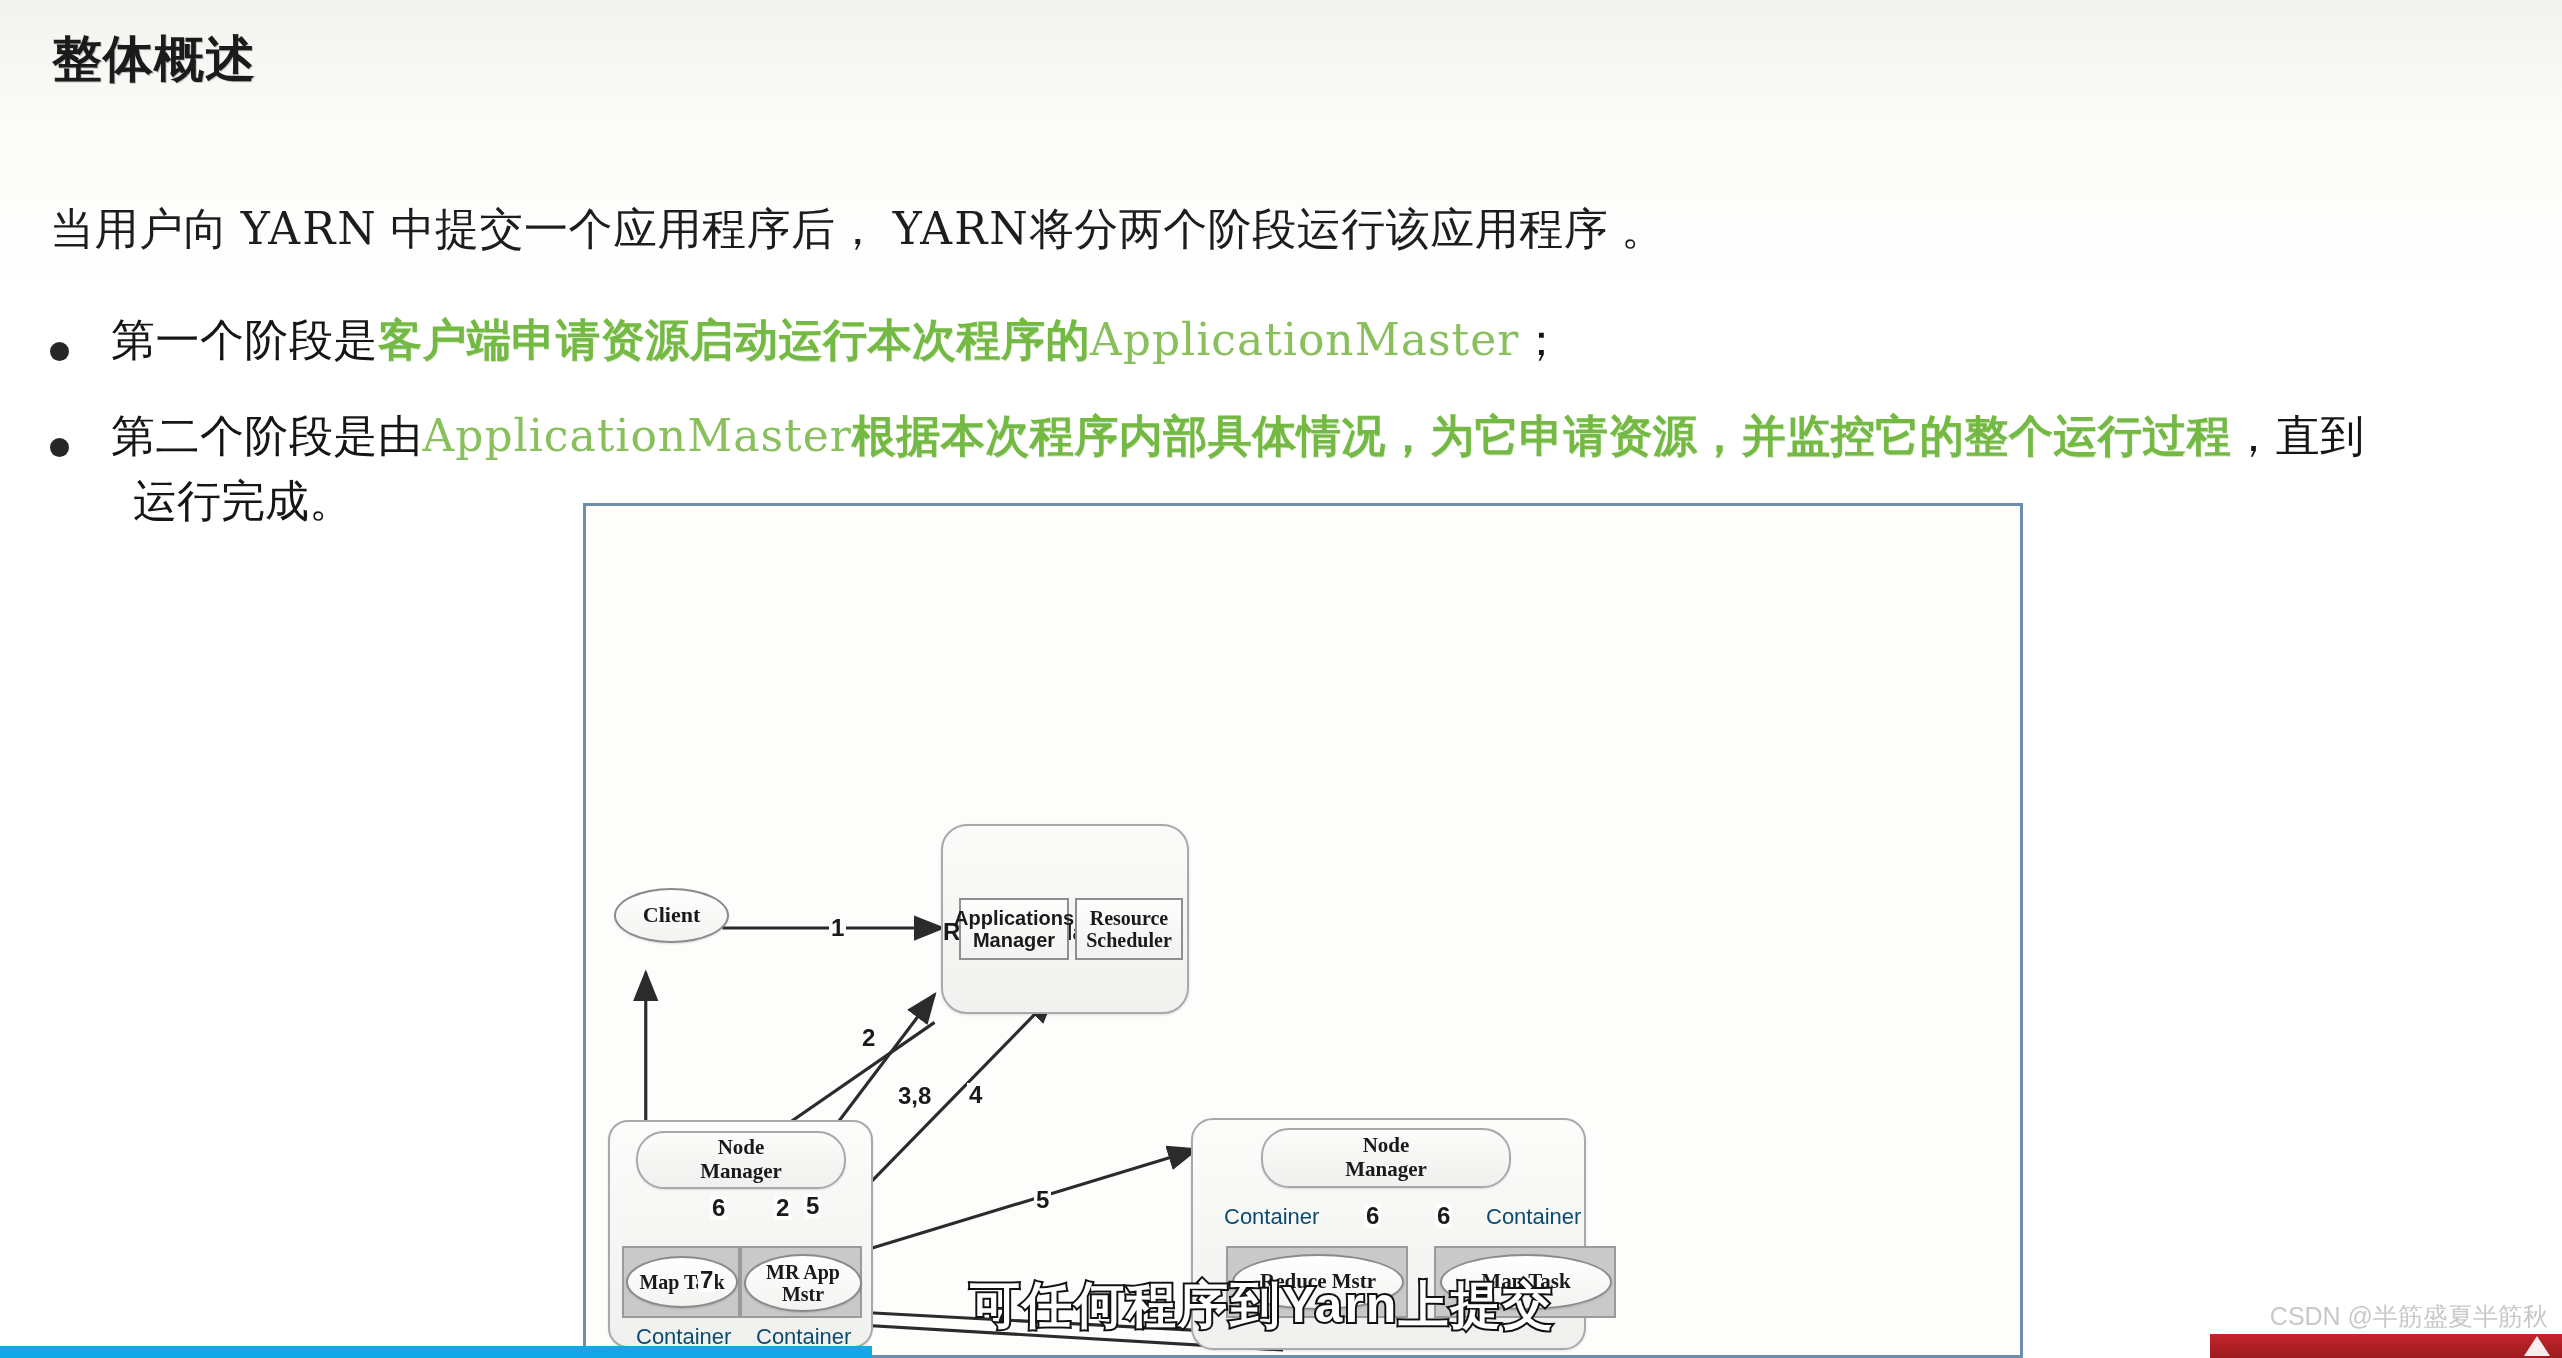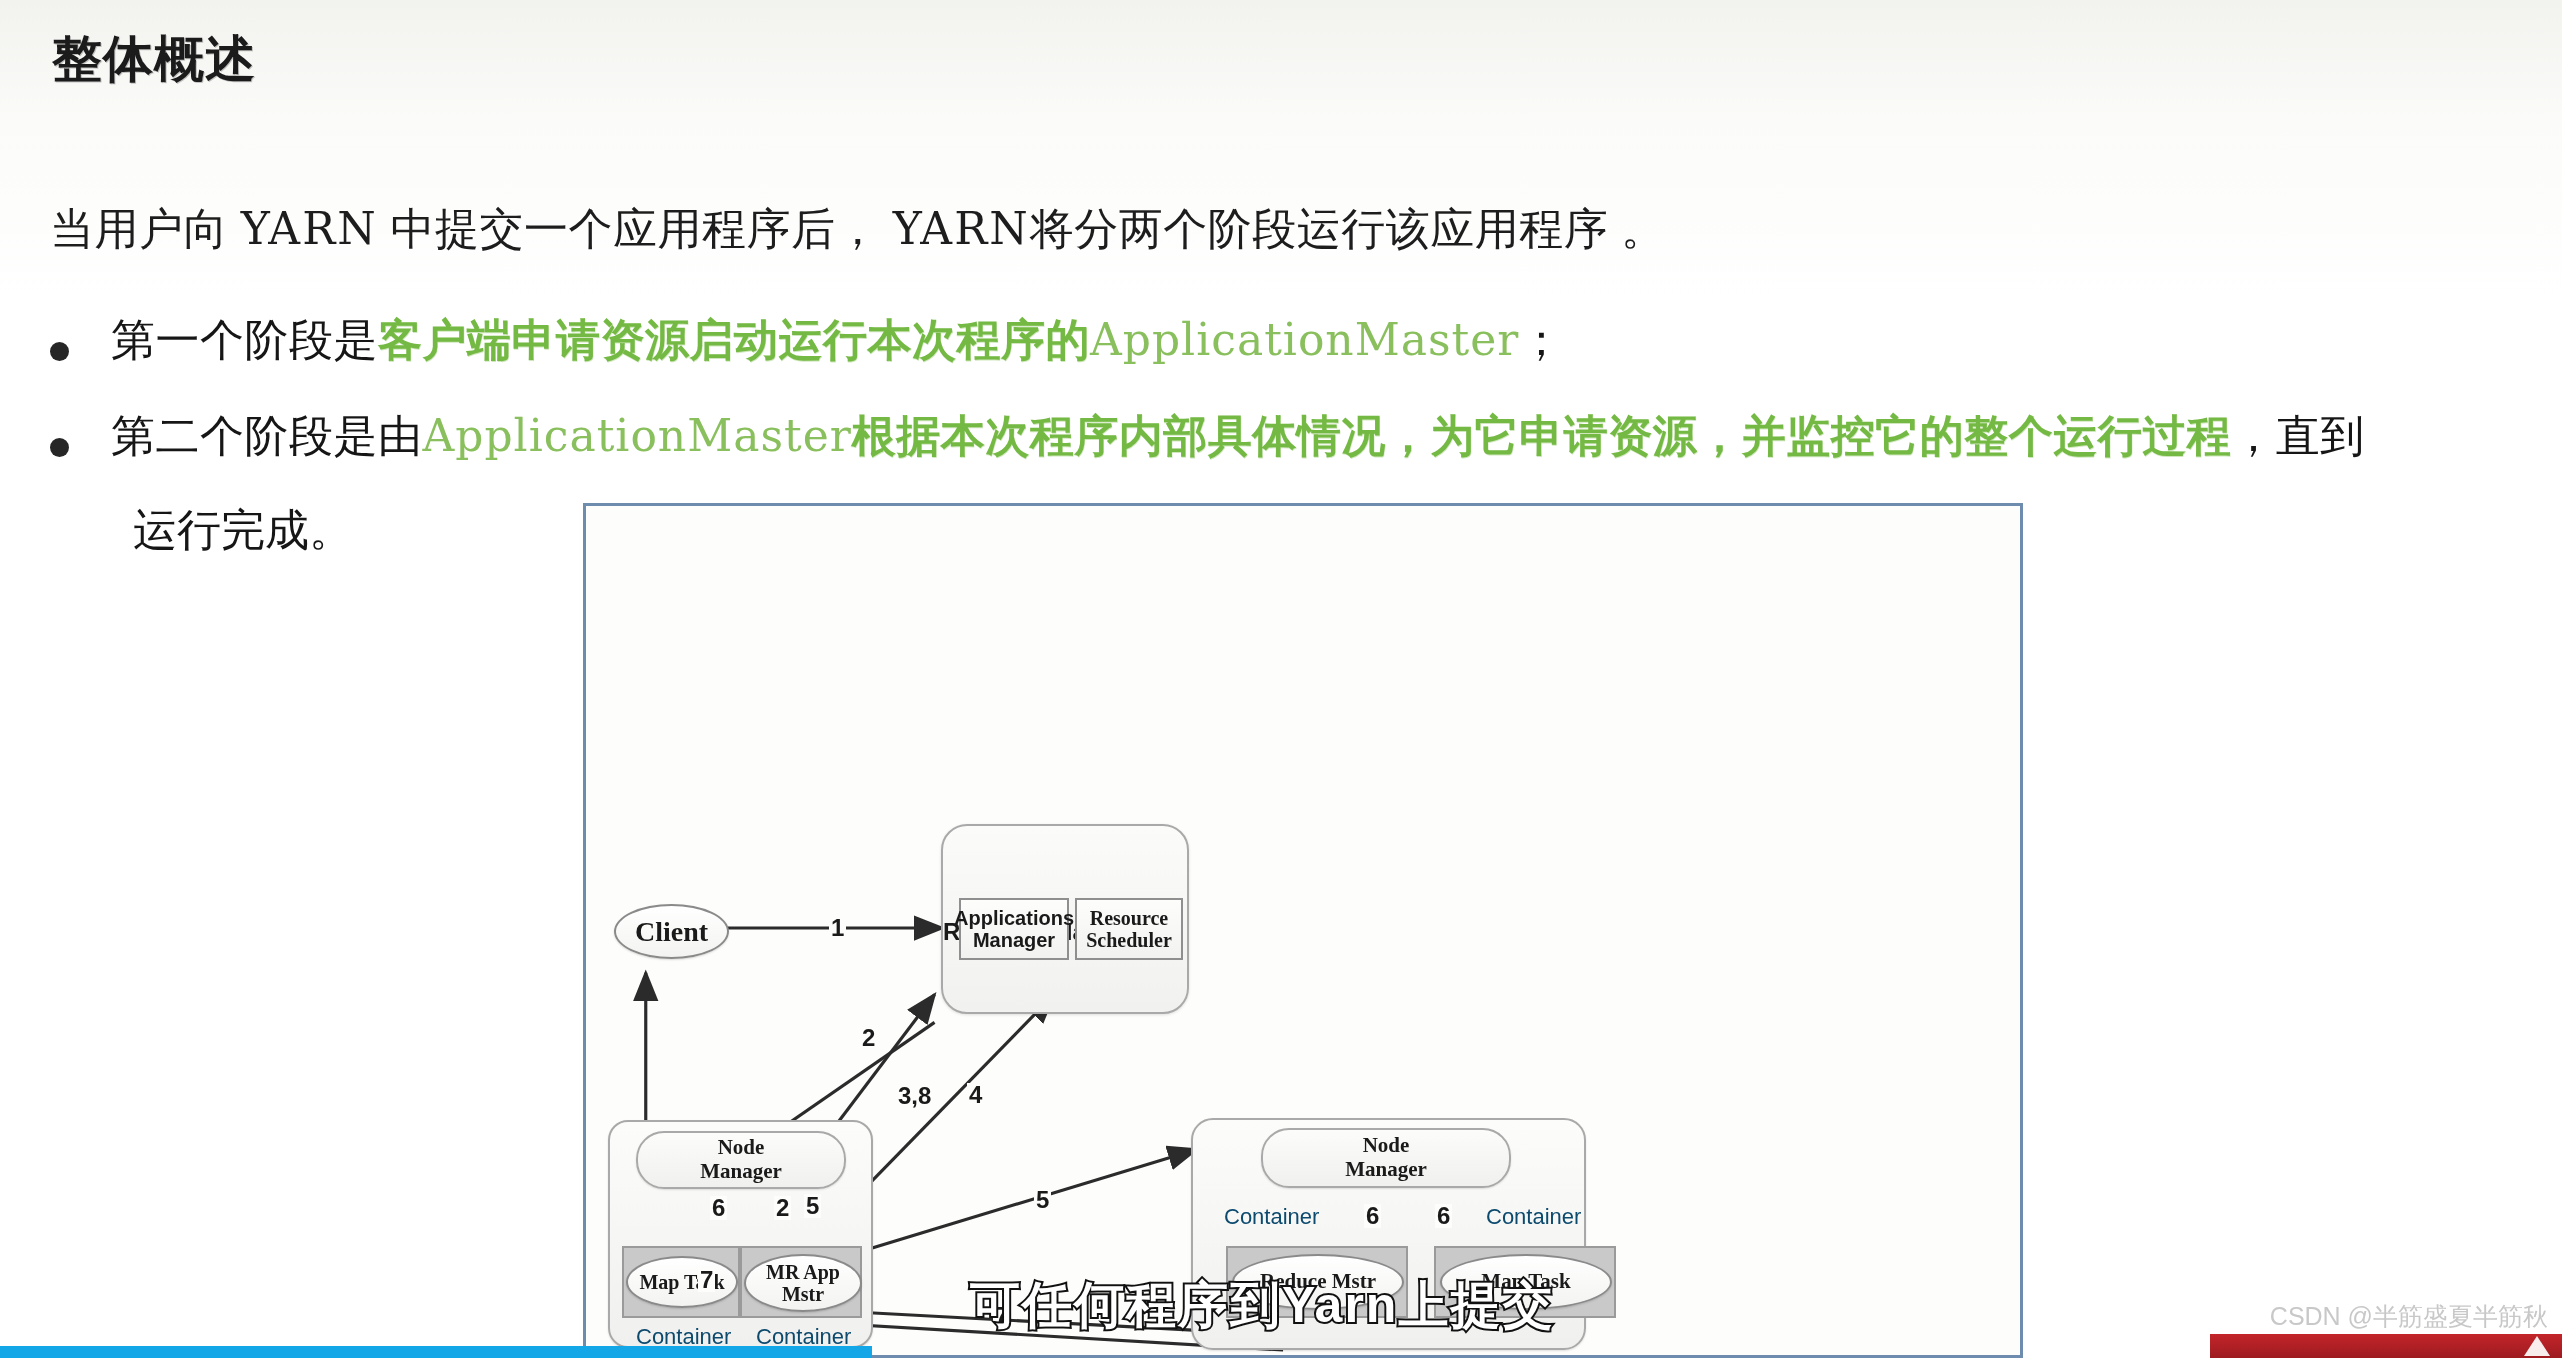--- a/index.html
+++ b/index.html
@@ -74,21 +74,21 @@
   .green-mono {
     color: #89bf5c;
     font-family: "DejaVu Serif", "Liberation Serif", serif;
     font-weight: normal;
     letter-spacing: 1px;
   }
 
   #bullet-2-cont {
     position: absolute;
     left: 133px;
-    top: 501px;
+    top: 472px;
     font-size: 44px;
     color: #161616;
     white-space: nowrap;
   }
 
   
   #diagram-frame {
     position: absolute;
     left: 583px;
     top: 503px;
@@ -306,21 +306,21 @@
       <path d="M 812,660 L 866,730"></path>
 
     </g>
     <g stroke="#2b2b2b" stroke-width="3.2" fill="none">
 
       <path d="M 60,680 L 60,470" marker-end="url(#ah)"></path>
       <path d="M 60,680 C 60,760 90,780 118,782"></path>
     </g>
   </svg>
 
-  <div class="node ellipse" style="left:28px; top:398px; width:115px; height:55px; font-size:28px;">
+  <div class="node ellipse" style="left:28px; top:382px; width:115px; height:55px; font-size:22px;">
     <span>Client</span>
   </div>
 
   <div class="node rm-outer" style="left:355px; top:318px; width:248px; height:190px; flex-direction:column;">
     <div class="rm-title">ResourceManager</div>
   </div>
   <div class="node srect am-box" style="left:373px; top:392px; width:110px; height:62px; flex-direction:column; font-size:20px;">
     <span>Applications</span>
     <span>Manager</span>
   </div>

